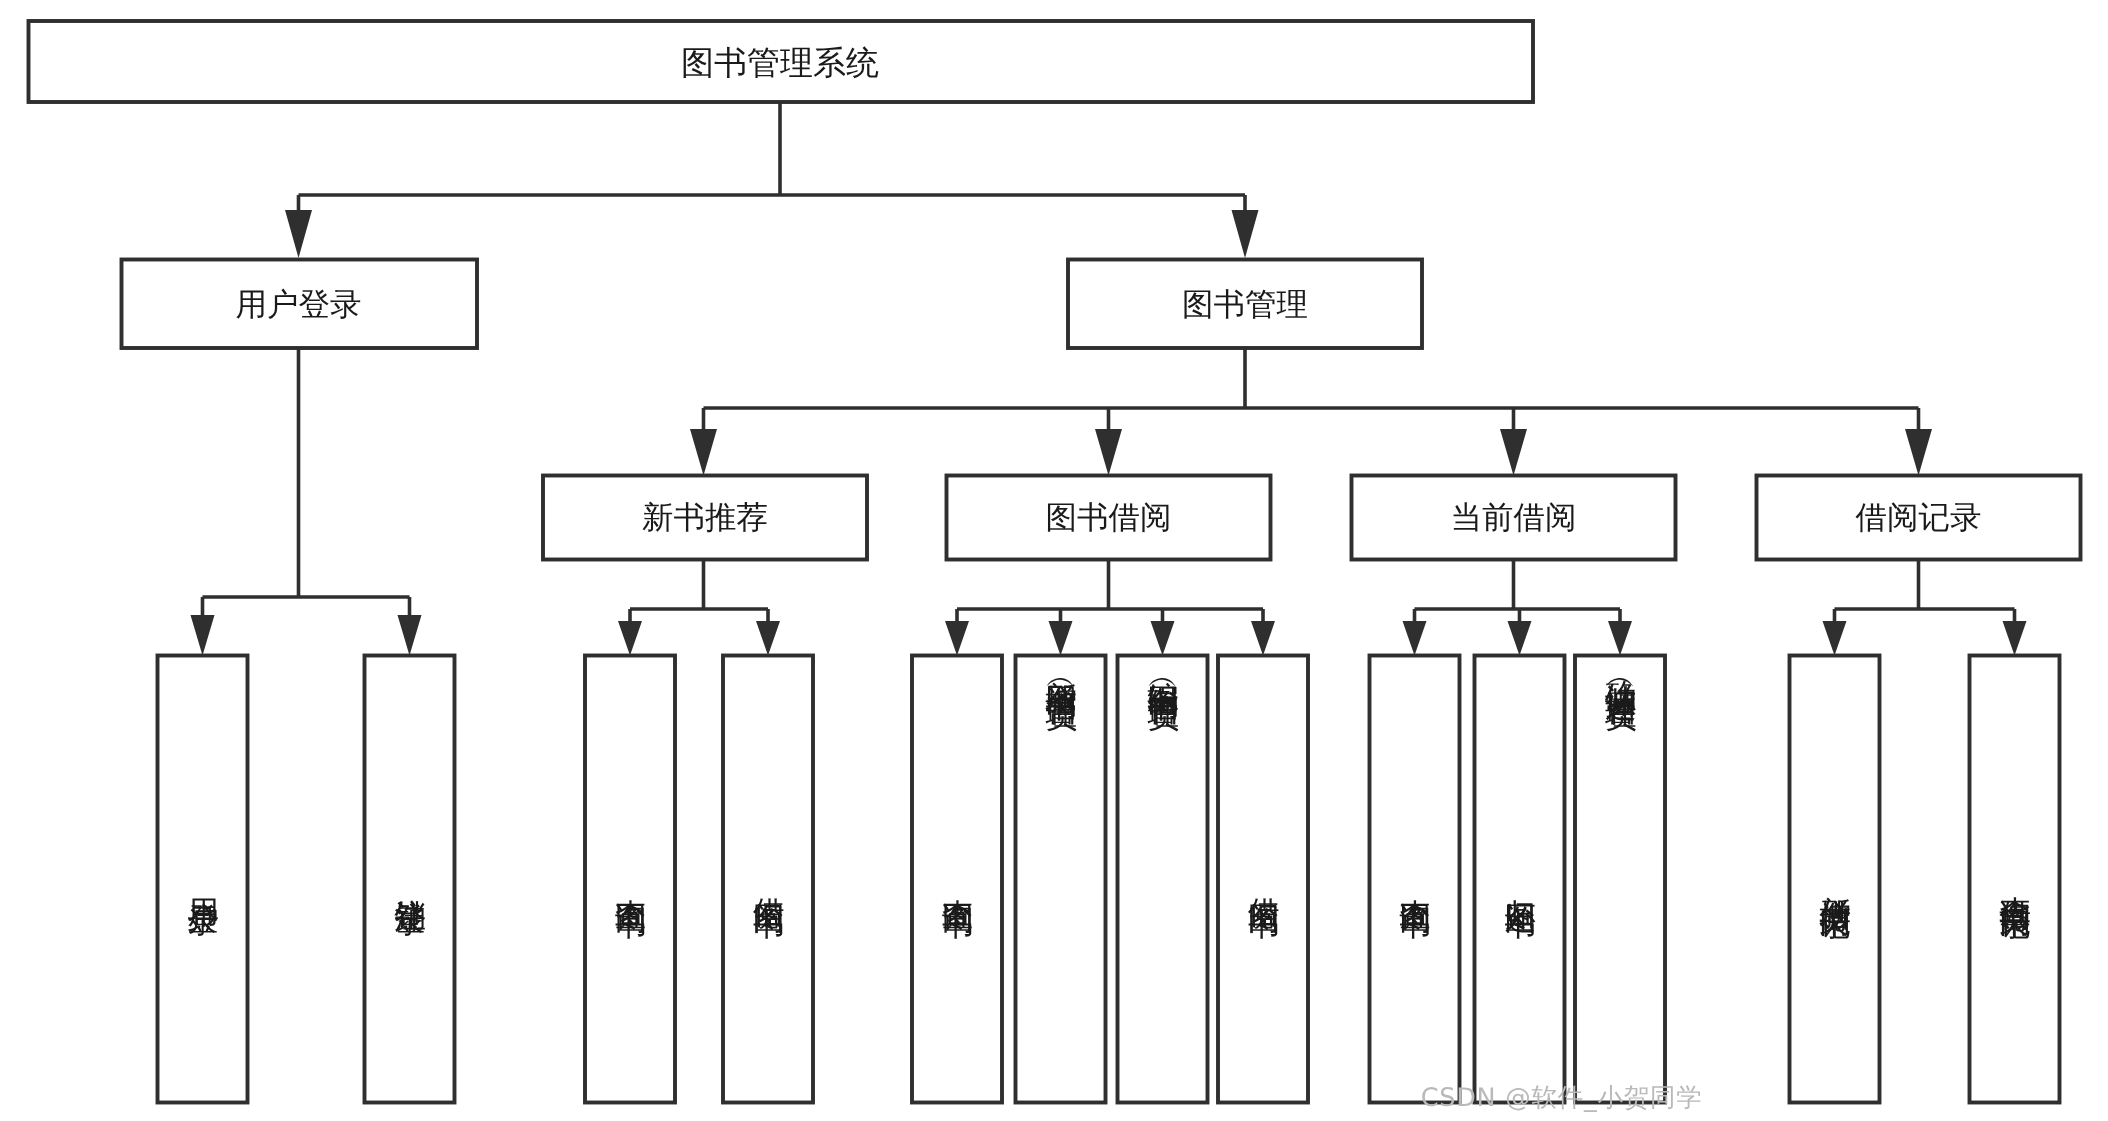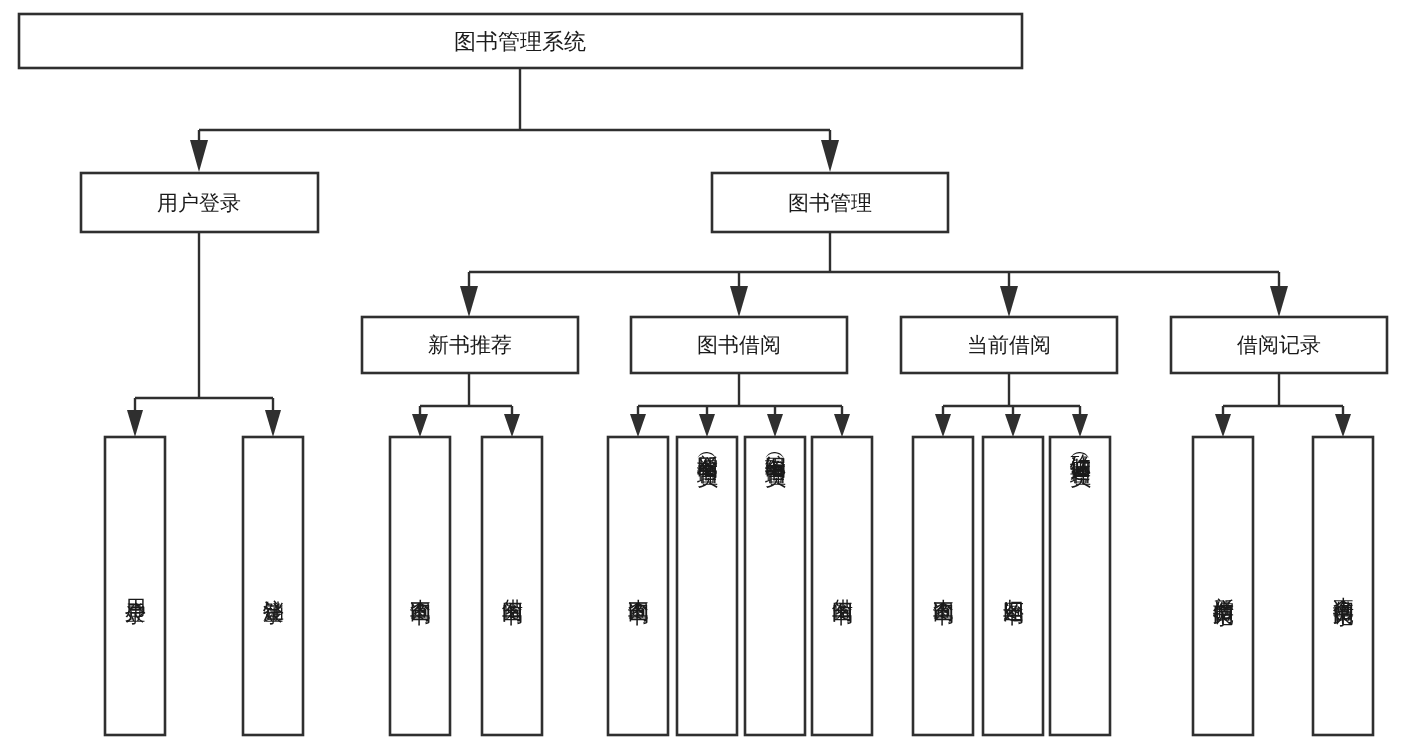--- a/index.html
+++ b/index.html
@@ -235,13 +235,14 @@
     <span class="vlabel">确认归还（管理员）</span>
   </div>
 
   <div class="vlabel-wrap" style="left:1193px; top:437px; width:60px; height:298px;">
     <span class="vlabel">新增借阅记录</span>
   </div>
   <div class="vlabel-wrap" style="left:1313px; top:437px; width:60px; height:298px;">
     <span class="vlabel">查询借阅记录</span>
   </div>
 
+  <div id="watermark">CSDN @软件_小贺同学</div>
 </div>
 
 </body></html>

